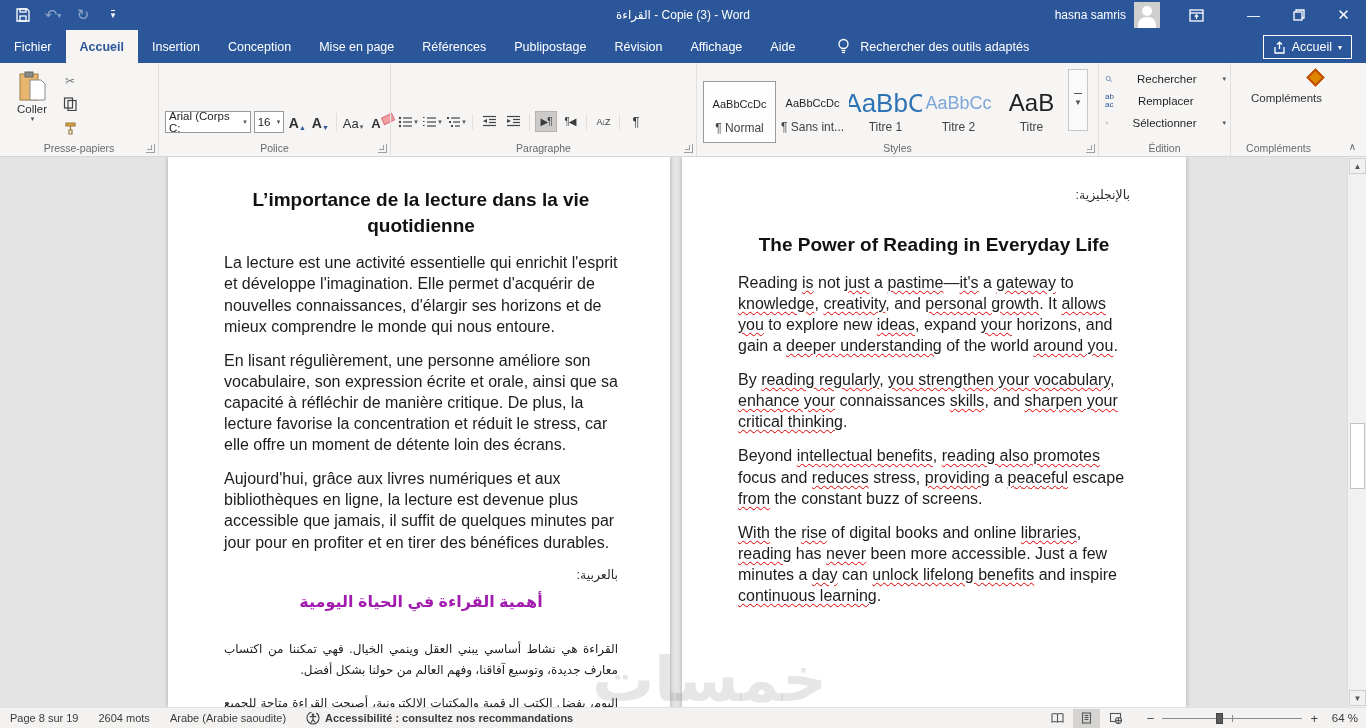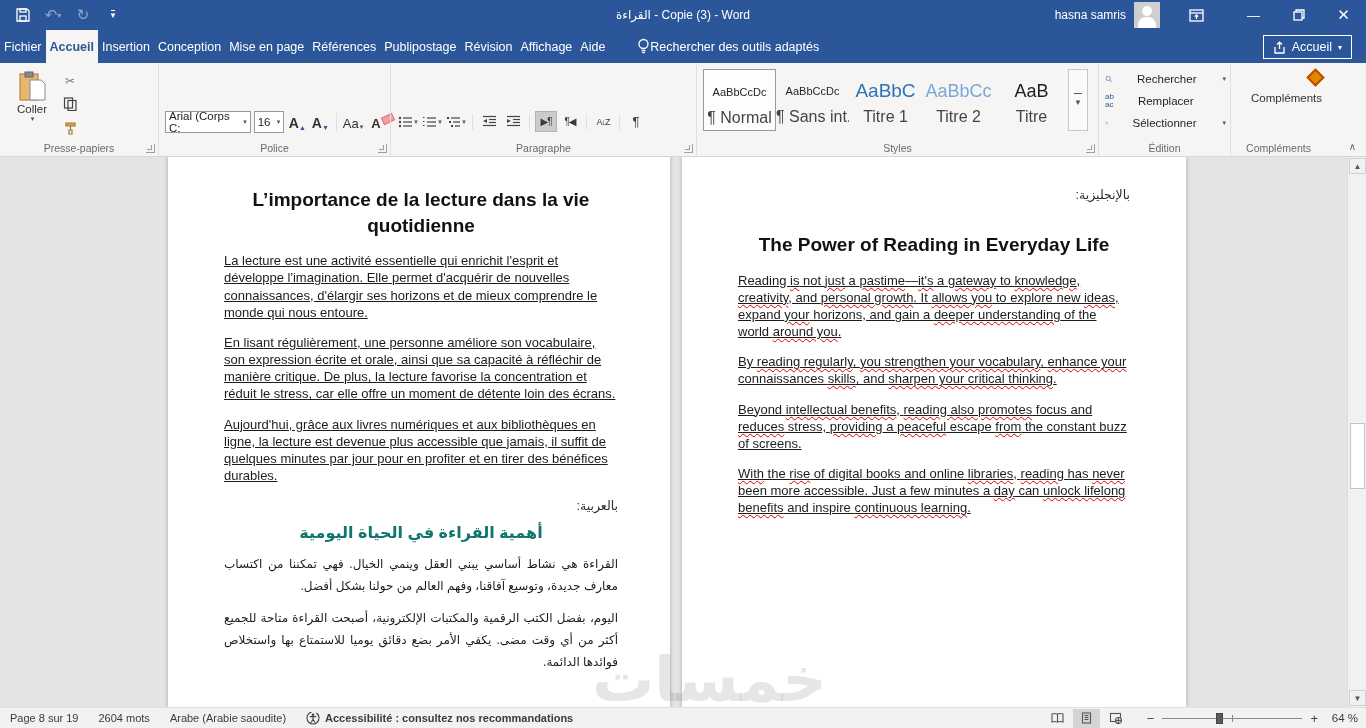--- a/index.html
+++ b/index.html
@@ -17,23 +17,23 @@
   .tb-right { margin-left:auto; display:flex; align-items:center; height:100%; }
   .user-name { font-size:12px; margin-right:8px; }
   .avatar { width:26px; height:26px; background:#cfcfcf; position:relative; overflow:hidden; margin-right:14px; }
   .avatar::before { content:""; position:absolute; left:8px; top:4px; width:10px; height:10px; border-radius:50%; background:#fff; }
   .avatar::after { content:""; position:absolute; left:4px; top:15px; width:18px; height:12px; border-radius:8px 8px 0 0; background:#fff; }
   .winbtn { width:45px; height:30px; display:flex; align-items:center; justify-content:center; font-size:13px; }
   .ribbon-display { margin-right:12px; }
 
   
   .tabrow { height:33px; background:#2b579a; display:flex; align-items:stretch; position:relative; flex:0 0 auto; }
-  .tab { color:#fff; font-size:12.5px; padding:0 4px; display:flex; align-items:center; cursor:default; }
+  .tab { color:#fff; font-size:12.5px; padding:0 14px; display:flex; align-items:center; cursor:default; }
   .tab.active { background:#f6f5f4; color:#2b579a; font-weight:bold; }
-  .tellme { display:flex; align-items:center; color:#fff; font-size:12.5px; margin-left:28px; }
+  .tellme { display:flex; align-items:center; gap:10px; color:#fff; font-size:12.5px; margin-left:28px; }
   .share-btn { position:absolute; right:14px; top:5px; height:24px; border:1px solid #fff; color:#fff; display:flex; align-items:center; gap:6px; padding:0 9px; font-size:12.5px; }
   .share-caret { font-size:8px; }
 
   
   .ribbon { height:94px; background:#f6f5f4; border-bottom:1px solid #d8d6d4; display:flex; position:relative; flex:0 0 auto; }
   .rgroup { position:relative; padding:4px 4px 18px 6px; display:flex; }
   .rgroup + .rgroup { border-left:1px solid #e2e0de; }
   .grp-label { position:absolute; bottom:2px; left:0; right:0; text-align:center; font-size:10.5px; color:#6a6a6a; white-space:nowrap; }
   .launcher { position:absolute; right:3px; bottom:3px; width:9px; height:9px; border-left:1px solid #8a8a8a; border-top:1px solid #8a8a8a; transform:rotate(180deg); opacity:.8; }
   .launcher::after { content:""; position:absolute; left:2px; top:2px; width:4px; height:4px; border-left:1px solid #8a8a8a; border-top:1px solid #8a8a8a; }
@@ -72,28 +72,28 @@
 
   
   .g-para { width:306px; flex-direction:column; }
   .icon14 { width:15px; height:14px; }
   .icon14 line, .icon14 path, .icon14 rect, .icon14 circle { stroke:#444; stroke-width:1.2; fill:none; }
   .icon14 .fill { fill:#444; stroke:none; }
   .dirtext { font-size:10px; letter-spacing:-1px; }
 
   
   .g-styles { width:402px; }
-  .style-card { width:73px; height:62px; margin-top:2px; padding-top:5px; text-align:center; overflow:hidden; position:relative; }
+  .style-card { width:73px; height:62px; margin-top:14px; padding-top:5px; text-align:center; overflow:hidden; position:relative; }
   .style-card.selected { border:1px solid #9a9a9a; background:#fdfdfd; }
   .st-preview { height:34px; display:flex; align-items:center; justify-content:center; white-space:nowrap; overflow:hidden; color:#1f1f1f; }
-  .st-name { font-size:16px; color:#444; white-space:nowrap; overflow:hidden; }
+  .st-name { font-size:12px; color:#444; white-space:nowrap; overflow:hidden; }
   .p-normal { font-size:11px; }
-  .p-h1 { font-size:19px; color:#2e74b5; }
+  .p-h1 { font-size:26px; color:#2e74b5; }
   .p-h2 { font-size:18px; color:#7da7d8; }
-  .p-title { font-size:18px; color:#1f1f1f; }
+  .p-title { font-size:24px; color:#1f1f1f; }
   .style-more { width:20px; height:62px; margin-top:2px; border:1px solid #c9c7c5; background:#fbfafa; display:flex; flex-direction:column; align-items:center; justify-content:center; gap:4px; color:#555; }
   .style-more .bar { width:8px; border-top:1px solid #555; }
   .style-more .dn { font-size:8px; }
 
   
   .g-edit { width:132px; flex-direction:column; justify-content:flex-start; gap:3px; padding-top:6px; }
   .edit-item { display:flex; align-items:center; gap:24px; font-size:11.5px; color:#1f1f1f; height:19px; }
   .edit-item .caret-s { margin-left:2px; }
   .rep-icon { font-size:8px; color:#2b579a; line-height:.9; text-align:left; }
 
@@ -102,23 +102,23 @@
   .addin-diamond { width:13px; height:13px; background:#e08700; transform:rotate(45deg); box-shadow:inset 0 0 0 2px #c14d00; }
   .addin-label { font-size:11.5px; color:#333; }
   .collapse-ribbon { position:absolute; right:10px; bottom:4px; color:#666; font-size:10px; }
 
   
   .docarea { height:550px; background:#e4e4e4; position:relative; overflow:hidden; flex:0 0 auto; }
   .page { position:absolute; top:0; bottom:0; background:#fff; box-shadow:0 0 4px rgba(0,0,0,.28); }
   .page-left { left:168px; width:502px; padding:30px 52px 0 56px; }
   .page-right { left:682px; width:504px; padding:30px 56px 0 56px; }
   .doc-h1 { font-size:19px; font-weight:bold; color:#111; text-align:center; line-height:1.35; margin-bottom:14px; }
-  .doc-p { font-size:13px; color:#1c1c1c; line-height:1.32; margin-bottom:13px;text-decoration:underline; }
+  .doc-p { font-size:16px; color:#1c1c1c; line-height:1.32; margin-bottom:13px; }
   .rtl-label { direction:rtl; text-align:right; font-size:12.5px; color:#2b2b2b; margin:14px 0 10px; }
-  .ar-h1 { direction:rtl; font-size:16px; font-weight:bold; text-align:center; color:#0f766e; margin-bottom:12px; }
+  .ar-h1 { direction:rtl; font-size:16px; font-weight:bold; text-align:center; color:#a21caf; margin-bottom:28px; }
   .ar-p { direction:rtl; text-align:justify; font-size:12px; color:#1c1c1c; line-height:1.8; margin-bottom:11px; }
   .en-h1 { margin-top:30px; }
   .squig { text-decoration:underline; text-decoration-style:wavy; text-decoration-color:#e00000; text-decoration-thickness:1px; text-underline-offset:2px; }
   .watermark { position:absolute; left:592px; top:486px; font-size:62px; font-weight:bold; color:rgba(140,140,140,.22); direction:rtl; pointer-events:none; z-index:5; }
   .vscroll { position:absolute; right:0; top:0; bottom:0; width:19px; background:#f1f1f1; border-left:1px solid #dcdcdc; }
   .vs-btn { position:absolute; left:1px; width:17px; height:16px; display:flex; align-items:center; justify-content:center; font-size:8px; color:#555; background:#f1f1f1; }
   .vs-up { top:1px; border:1px solid #cfcfcf; }
   .vs-down { bottom:1px; border:1px solid #cfcfcf; }
   .vs-thumb { position:absolute; left:2px; width:15px; top:266px; height:66px; background:#fff; border:1px solid #c3c3c3; }
 

